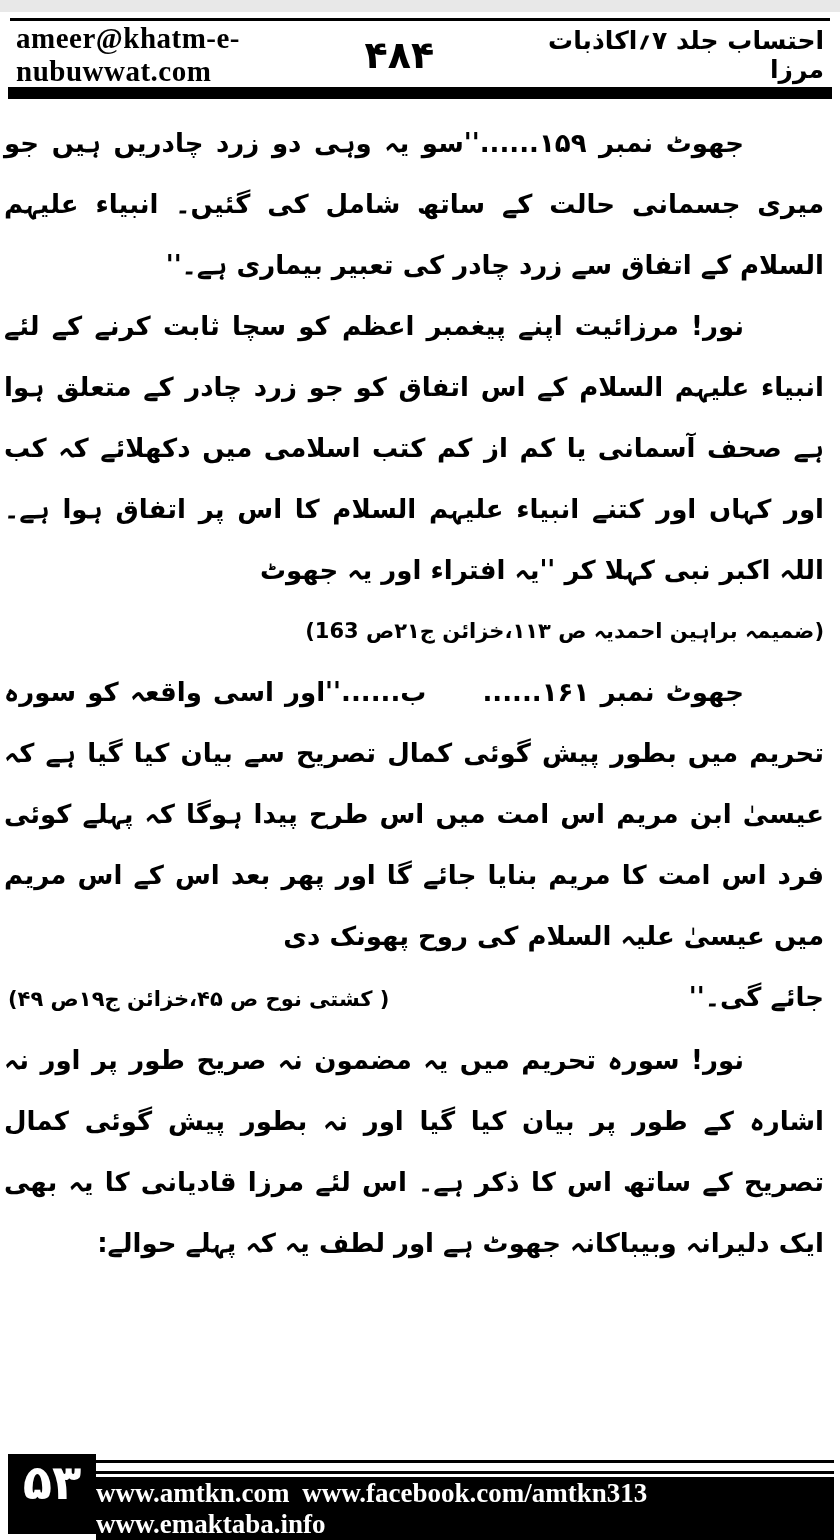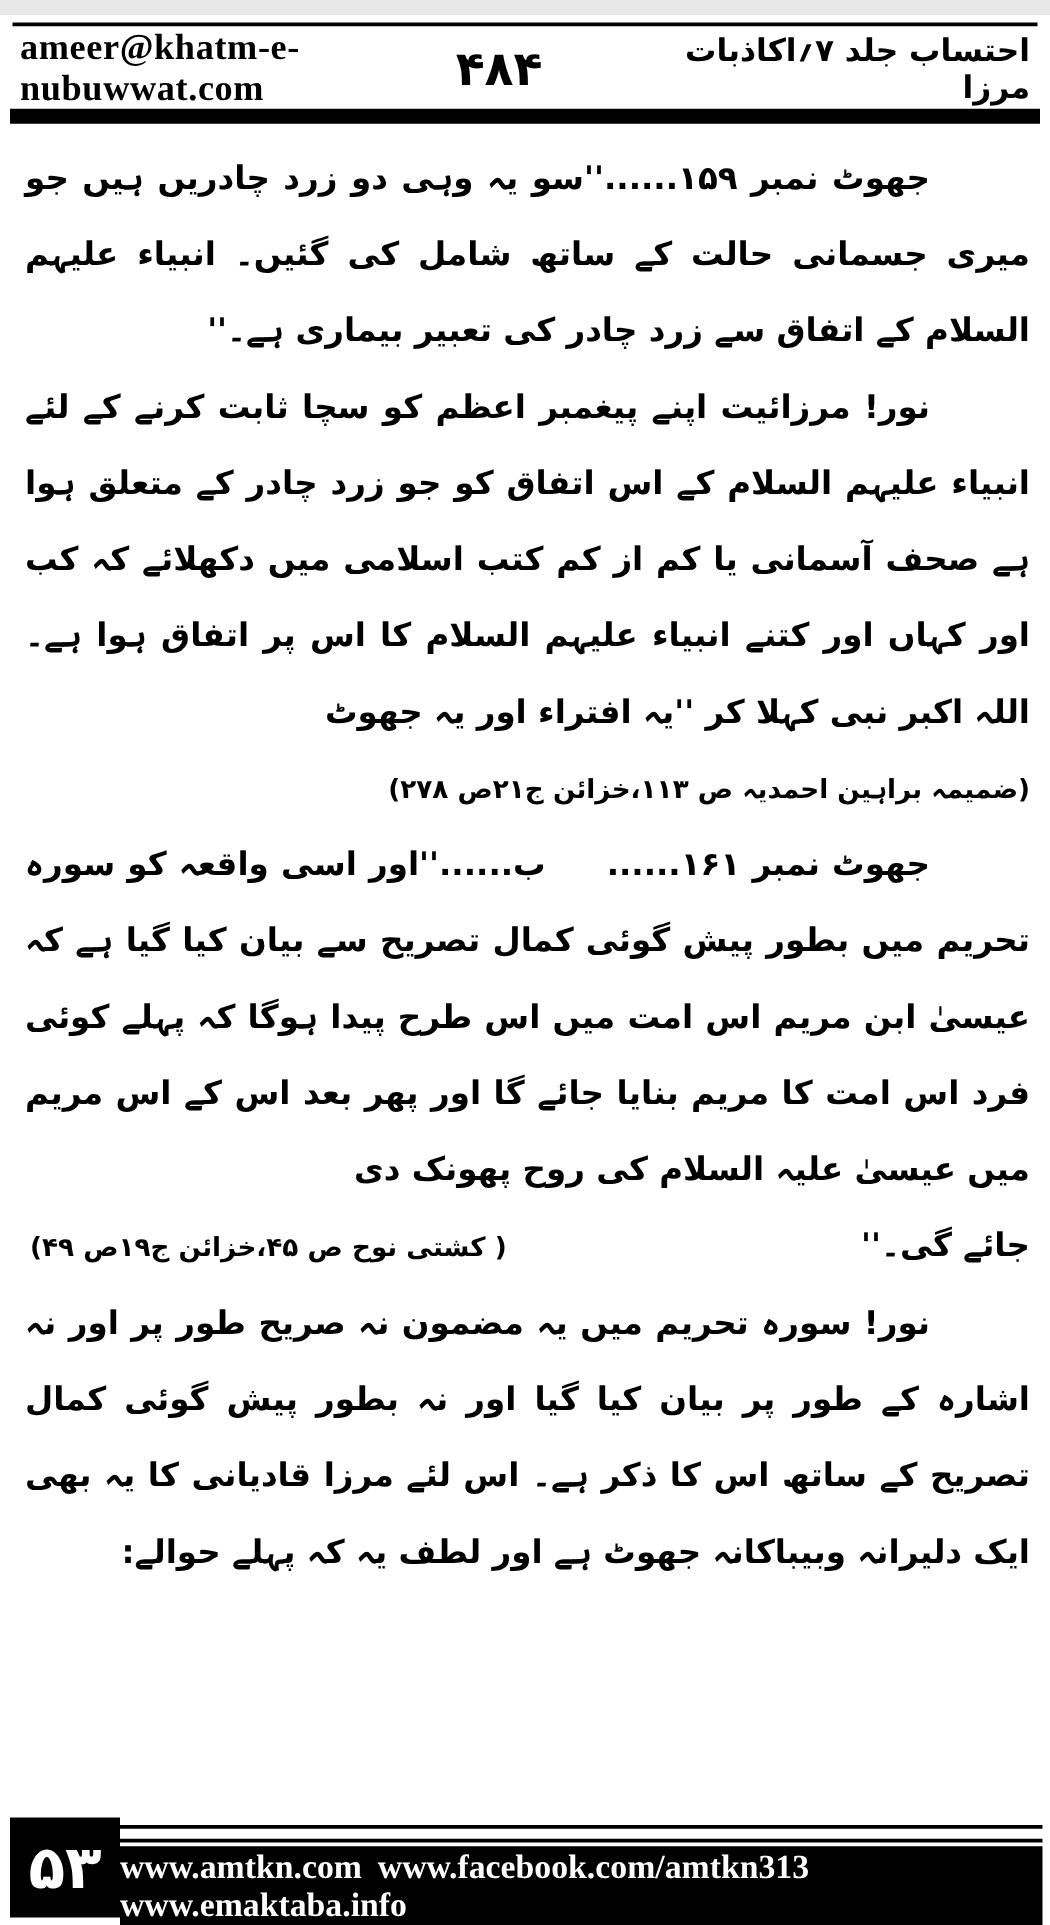--- a/index.html
+++ b/index.html
@@ -13,21 +13,21 @@
   .header{
     display:flex;align-items:center;justify-content:space-between;
     padding:8px 16px 4px 16px;height:52px;
   }
   .email{font-family:"Liberation Serif",serif;font-weight:bold;font-size:29px;letter-spacing:0.5px;}
   .pagenum-top{font-weight:bold;font-size:38px;transform:translateX(-60px);}
   .title{font-weight:bold;font-size:25px;}
   .thick-bar{height:12px;background:#000;margin:2px 8px 0 8px;}
   
   .body{
-    height:1328px;overflow:hidden;padding:14px 16px 0 20px;
+    height:1328px;overflow:hidden;padding:14px 16px 0 4px;
     font-weight:bold;
   }
   .para{
     direction:rtl;text-align:justify;
     font-size:26px;line-height:61px;
   }
   .para.indent{text-indent:80px;}
   .ref{font-size:21px;font-weight:bold;white-space:nowrap;}
   .refline{
     direction:rtl;display:flex;justify-content:space-between;
@@ -35,21 +35,21 @@
   }
   .refline.only{justify-content:flex-end;}
   .tail{font-size:26px;}
   
   .footer{
     position:absolute;left:8px;right:6px;bottom:0;
     display:flex;align-items:stretch;
   }
   .pagebox{
     width:88px;height:80px;background:#000;color:#fff;
-    display:flex;align-items:center;justify-content:center;
+    display:flex;justify-content:center;
     font-size:48px;font-weight:bold;flex:0 0 auto;
   }
   .footer-right{flex:1;display:flex;flex-direction:column;margin-top:6px;}
   .double-lines{
     height:8px;border-top:3px solid #000;border-bottom:3px solid #000;
     margin-bottom:3px;
   }
   .links-bar{
     height:64px;background:#000;color:#fff;
     display:flex;align-items:center;justify-content:center;
@@ -69,21 +69,21 @@
     <span class="pagenum-top">۴۸۴</span>
     <span class="title" dir="rtl">احتساب جلد ۷؍اکاذبات مرزا</span>
   </div>
 
   <div class="thick-bar"></div>
 
   <div class="body" id="body-content">
       <div class="para indent" dir="rtl"><span>جھوٹ نمبر ۱۵۹......''سو یہ وہی دو زرد چادریں ہیں جو میری جسمانی حالت کے ساتھ شامل کی گئیں۔ انبیاء علیہم السلام کے اتفاق سے زرد چادر کی تعبیر بیماری ہے۔''</span></div>
       <div class="para indent" dir="rtl"><span>نور! مرزائیت اپنے پیغمبر اعظم کو سچا ثابت کرنے کے لئے انبیاء علیہم السلام کے اس اتفاق کو جو زرد چادر کے متعلق ہوا ہے صحف آسمانی یا کم از کم کتب اسلامی میں دکھلائے کہ کب اور کہاں اور کتنے انبیاء علیہم السلام کا اس پر اتفاق ہوا ہے۔ اللہ اکبر نبی کہلا کر ''یہ افتراء اور یہ جھوٹ</span></div>
       <div class="refline" dir="rtl">
-        <span class="ref">(ضمیمہ براہین احمدیہ ص ۱۱۳،خزائن ج۲۱ص ۲۷۸)</span>
+        <span class="ref">(ضمیمہ براہین احمدیہ ص ۱۱۳،خزائن ج۲۱ص 163)</span>
       </div>
       <div class="para indent" dir="rtl"><span>جھوٹ نمبر ۱۶۱......&nbsp;&nbsp;&nbsp;&nbsp; ب......''اور اسی واقعہ کو سورہ تحریم میں بطور پیش گوئی کمال تصریح سے بیان کیا گیا ہے کہ عیسیٰ ابن مریم اس امت میں اس طرح پیدا ہوگا کہ پہلے کوئی فرد اس امت کا مریم بنایا جائے گا اور پھر بعد اس کے اس مریم میں عیسیٰ علیہ السلام کی روح پھونک دی</span></div>
       <div class="refline" dir="rtl">
         <span class="tail">جائے گی۔''</span>
         <span class="ref">( کشتی نوح ص ۴۵،خزائن ج۱۹ص ۴۹)</span>
       </div>
       <div class="para indent" dir="rtl"><span>نور! سورہ تحریم میں یہ مضمون نہ صریح طور پر اور نہ اشارہ کے طور پر بیان کیا گیا اور نہ بطور پیش گوئی کمال تصریح کے ساتھ اس کا ذکر ہے۔ اس لئے مرزا قادیانی کا یہ بھی ایک دلیرانہ وبیباکانہ جھوٹ ہے اور لطف یہ کہ پہلے حوالے:</span></div>
     </div>
 
   <div class="footer">

